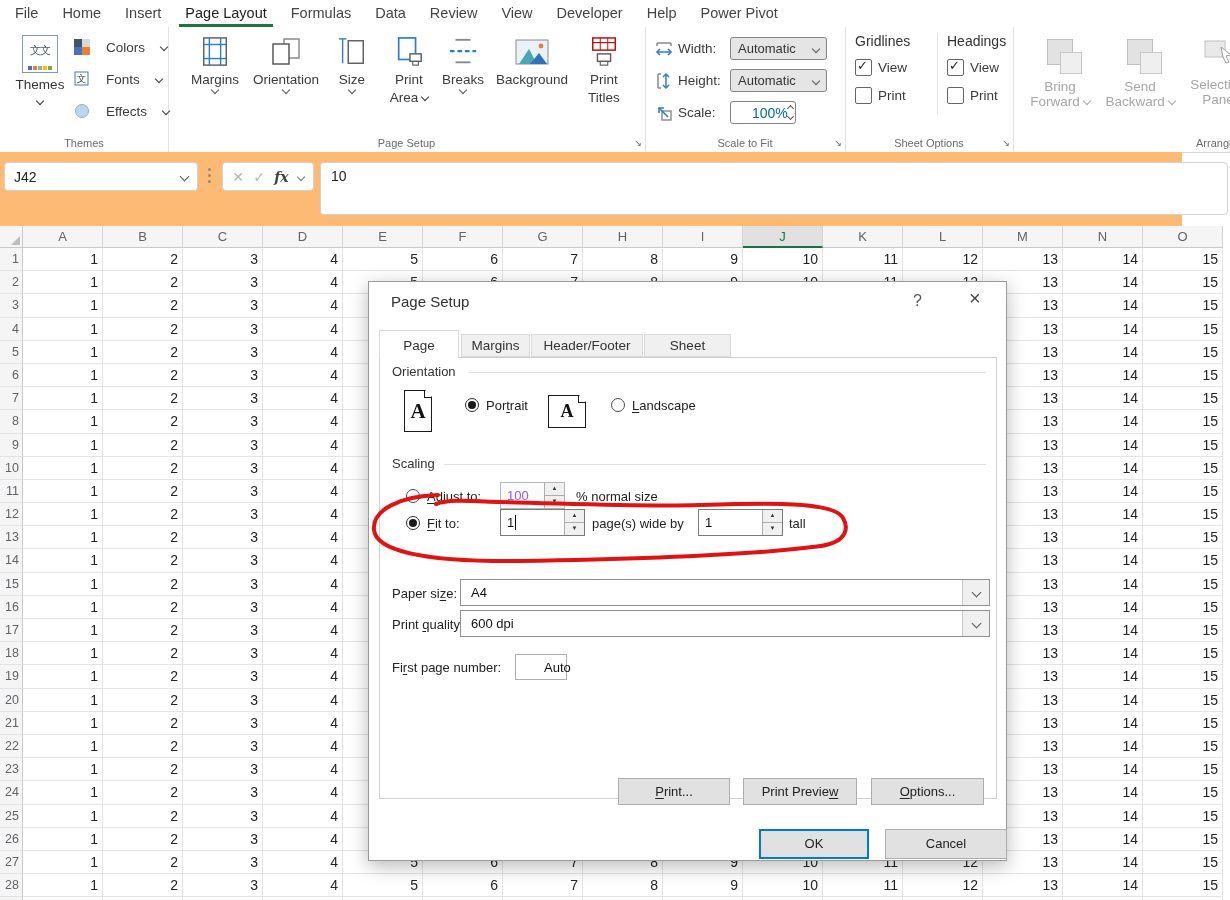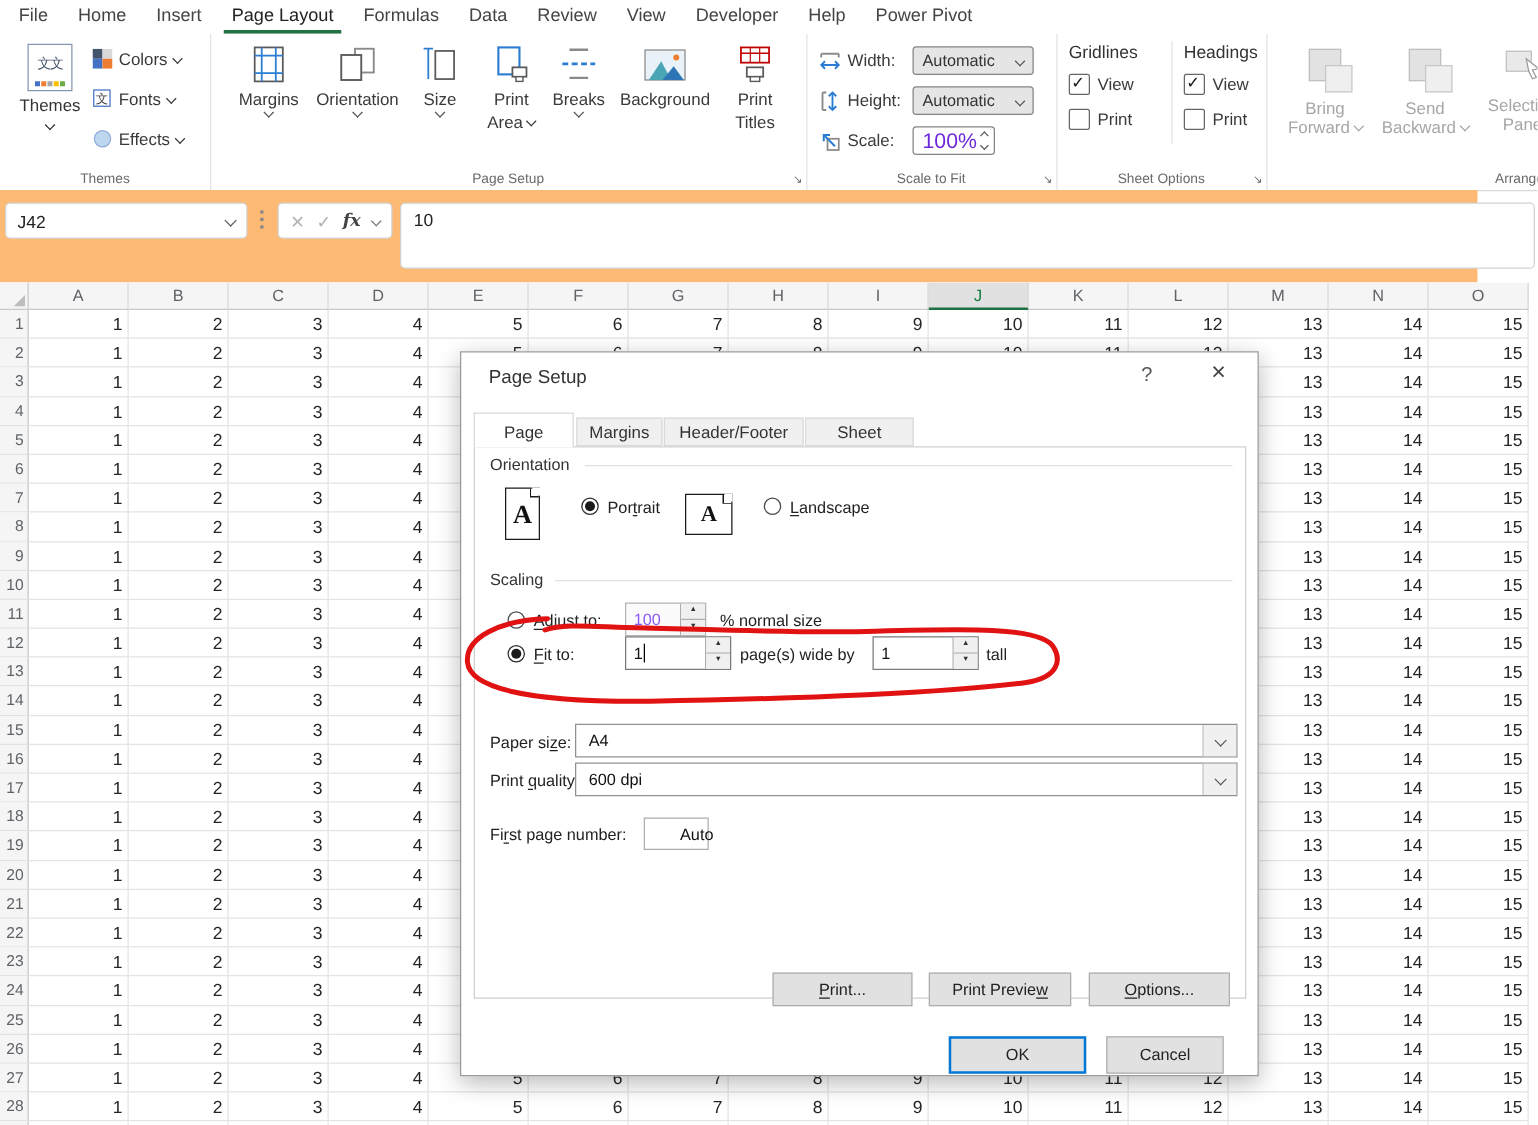--- a/index.html
+++ b/index.html
@@ -19,27 +19,27 @@
   .launcher{position:absolute;right:3px;bottom:4px;font-size:9px;color:#666;line-height:9px;cursor:pointer;}
   .chv{display:inline-block;width:5px;height:5px;border-right:1.4px solid currentColor;border-bottom:1.4px solid currentColor;transform:rotate(45deg);vertical-align:2px;}
   .rbtn{position:absolute;display:flex;flex-direction:column;align-items:center;font-size:13.5px;color:#3b3a39;text-align:center;cursor:pointer;}
   .rbtn .lbl{line-height:15px;margin-top:3px;white-space:nowrap;}
   .rbtn .chvline{height:12px;line-height:8px;color:#555;}
   
   .bigbtn{position:absolute;left:12px;top:6px;width:56px;text-align:center;cursor:pointer;}
   .themes-page{width:34px;height:36px;margin:2px auto 0;border:1px solid #8496b0;background:#fff;position:relative;font-size:11px;color:#44546a;}
   .themes-page .zz{margin-top:7px;letter-spacing:-1px;}
   .sq{display:inline-block;width:4px;height:4px;margin:0 .5px;}
-  .smallbtn{position:absolute;left:74px;display:flex;align-items:center;gap:5px;font-size:13.5px;color:#3b3a39;cursor:pointer;white-space:nowrap;}
+  .smallbtn{position:absolute;left:74px;display:flex;align-items:center;gap:16px;font-size:13.5px;color:#3b3a39;cursor:pointer;white-space:nowrap;}
   .ic16{width:16px;height:16px;flex:none;}
   
   .srow{position:absolute;display:flex;align-items:center;gap:5px;font-size:13.5px;color:#3b3a39;}
   .ddbox{width:97px;height:23px;border:1px solid #848484;border-radius:3px;background:#e5e5e5;display:flex;align-items:center;font-size:13px;color:#333;padding-left:7px;box-sizing:border-box;cursor:pointer;}
   .ddbox .chv{margin-left:auto;margin-right:7px;color:#555;}
-  .spbox{width:66px;height:23px;border:1px solid #848484;border-radius:3px;background:#fff;display:flex;align-items:center;font-size:17px;color:#6d28d9;padding-left:7px;box-sizing:border-box;}
+  .spbox{width:66px;height:23px;border:1px solid #848484;border-radius:3px;background:#fff;display:flex;align-items:center;font-size:14px;color:#0369a1;padding-left:21px;box-sizing:border-box;}
   .spud{margin-left:auto;margin-right:5px;display:flex;flex-direction:column;gap:3px;color:#555;}
   .spud .chv{transform:rotate(45deg);width:4px;height:4px;}
   .spud .up{transform:rotate(-135deg);}
   
   .shcol{position:absolute;top:30px;width:74px;}
   .shtitle{font-size:14px;color:#333;margin-bottom:10px;}
   .cbrow{display:flex;align-items:center;gap:6px;font-size:13.5px;color:#3b3a39;margin-bottom:11px;cursor:pointer;}
   .cb{width:15px;height:15px;border:1px solid #666;border-radius:2px;background:#fff;flex:none;position:relative;}
   .cb .tick{display:none;position:absolute;left:1px;top:-2px;font-size:13px;color:#222;}
   .cb.on .tick{display:block;}
@@ -972,21 +972,21 @@
     </div>
     <span class="plabel" style="left:12px;top:302px;">Fi<u>r</u>st page number:</span>
     <div class="edit" style="left:135px;top:296px;width:52px;height:26px;padding-left:28px;">Auto</div>
 
     <div class="btn" style="left:238px;top:420px;width:112px;"><u>P</u>rint...</div>
     <div class="btn" style="left:363px;top:420px;width:114px;">Print Previe<u>w</u></div>
     <div class="btn" style="left:491px;top:420px;width:113px;"><u>O</u>ptions...</div>
   </div>
 
   <div class="btn footer primary" style="left:390px;top:547px;width:110px;">OK</div>
-  <div class="btn footer" style="left:516px;top:547px;width:94px;">Cancel</div>
+  <div class="btn footer" style="left:516px;top:547px;width:122px;">Cancel</div>
 </div>
 
 <svg id="annot" width="500" height="100" viewBox="0 0 500 100">
   <path d="M 78 17
            C 40 18, 12 32, 14 52
            C 16 72, 60 84, 160 83
            C 280 81, 402 76, 461 68
            C 487 64, 489 50, 483 40
            C 474 23, 408 25, 340 27
            C 280 29, 198 25, 140 24

